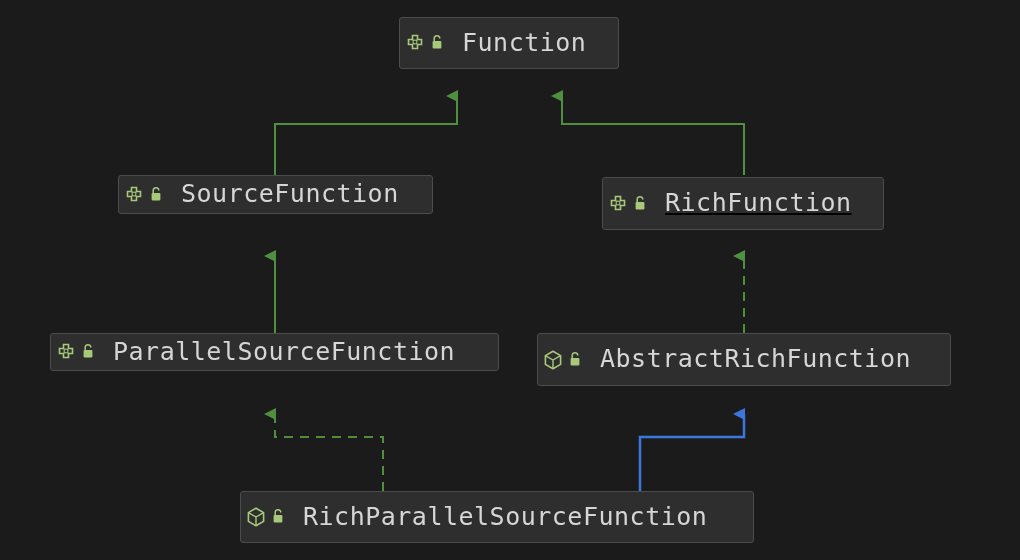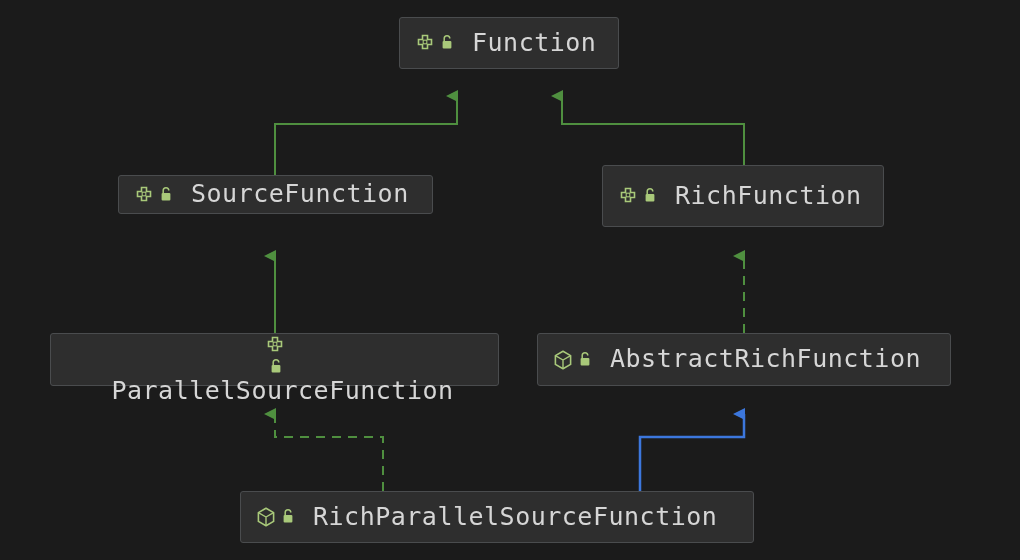--- a/index.html
+++ b/index.html
@@ -28,21 +28,21 @@
   }
   .uml-node {
     position: absolute;
     box-sizing: border-box;
     background: #2e2e2e;
     border: 1px solid #4a4c4e;
     border-radius: 3px;
     display: flex;
     align-items: center;
     gap: 0px;
-    padding: 0 14px;
+    padding: 0 4px;
     white-space: nowrap;
   }
   .node-icon {
     flex: 0 0 auto;
     display: inline-flex;
     align-items: center;
     justify-content: center;
     width: 22px;
     height: 22px;
   }
@@ -118,37 +118,37 @@
     </span>
     <span class="node-lock">
       <svg width="14" height="18" viewBox="0 0 14 18" xmlns="http://www.w3.org/2000/svg">
         <path d="M4.2 7 V4.6 a2.8 2.8 0 0 1 5.6 0" fill="none" stroke="#a9c97a" stroke-width="1.5"></path>
         <rect x="2.6" y="7" width="8.8" height="7.6" rx="1.1" fill="#a9c97a"></rect>
       </svg>
     </span>
     <span class="node-label">SourceFunction</span>
   </div>
 
-  <div class="uml-node" style="left:602px; top:165px; width:282px; height:62px;">
+  <div class="uml-node" style="left:602px; top:177px; width:282px; height:53px;text-decoration:underline;">
     <span class="node-icon">
       <svg width="20" height="20" viewBox="0 0 20 20" xmlns="http://www.w3.org/2000/svg">
         <path d="M7.5 2.5 h5 v4 h4 v5 h-4 v4 h-5 v-4 h-4 v-5 h4 z" fill="none" stroke="#a9c97a" stroke-width="1.6"></path>
         <rect x="8.2" y="7.2" width="3.6" height="3.6" fill="none" stroke="#a9c97a" stroke-width="1.1"></rect>
       </svg>
     </span>
     <span class="node-lock">
       <svg width="14" height="18" viewBox="0 0 14 18" xmlns="http://www.w3.org/2000/svg">
         <path d="M4.2 7 V4.6 a2.8 2.8 0 0 1 5.6 0" fill="none" stroke="#a9c97a" stroke-width="1.5"></path>
         <rect x="2.6" y="7" width="8.8" height="7.6" rx="1.1" fill="#a9c97a"></rect>
       </svg>
     </span>
     <span class="node-label">RichFunction</span>
   </div>
 
-  <div class="uml-node" style="left:50px; top:333px; width:449px; height:53px;flex-direction:column;">
+  <div class="uml-node" style="left:50px; top:333px; width:449px; height:38px;">
     <span class="node-icon">
       <svg width="20" height="20" viewBox="0 0 20 20" xmlns="http://www.w3.org/2000/svg">
         <path d="M7.5 2.5 h5 v4 h4 v5 h-4 v4 h-5 v-4 h-4 v-5 h4 z" fill="none" stroke="#a9c97a" stroke-width="1.6"></path>
         <rect x="8.2" y="7.2" width="3.6" height="3.6" fill="none" stroke="#a9c97a" stroke-width="1.1"></rect>
       </svg>
     </span>
     <span class="node-lock">
       <svg width="14" height="18" viewBox="0 0 14 18" xmlns="http://www.w3.org/2000/svg">
         <path d="M4.2 7 V4.6 a2.8 2.8 0 0 1 5.6 0" fill="none" stroke="#a9c97a" stroke-width="1.5"></path>
         <rect x="2.6" y="7" width="8.8" height="7.6" rx="1.1" fill="#a9c97a"></rect>

